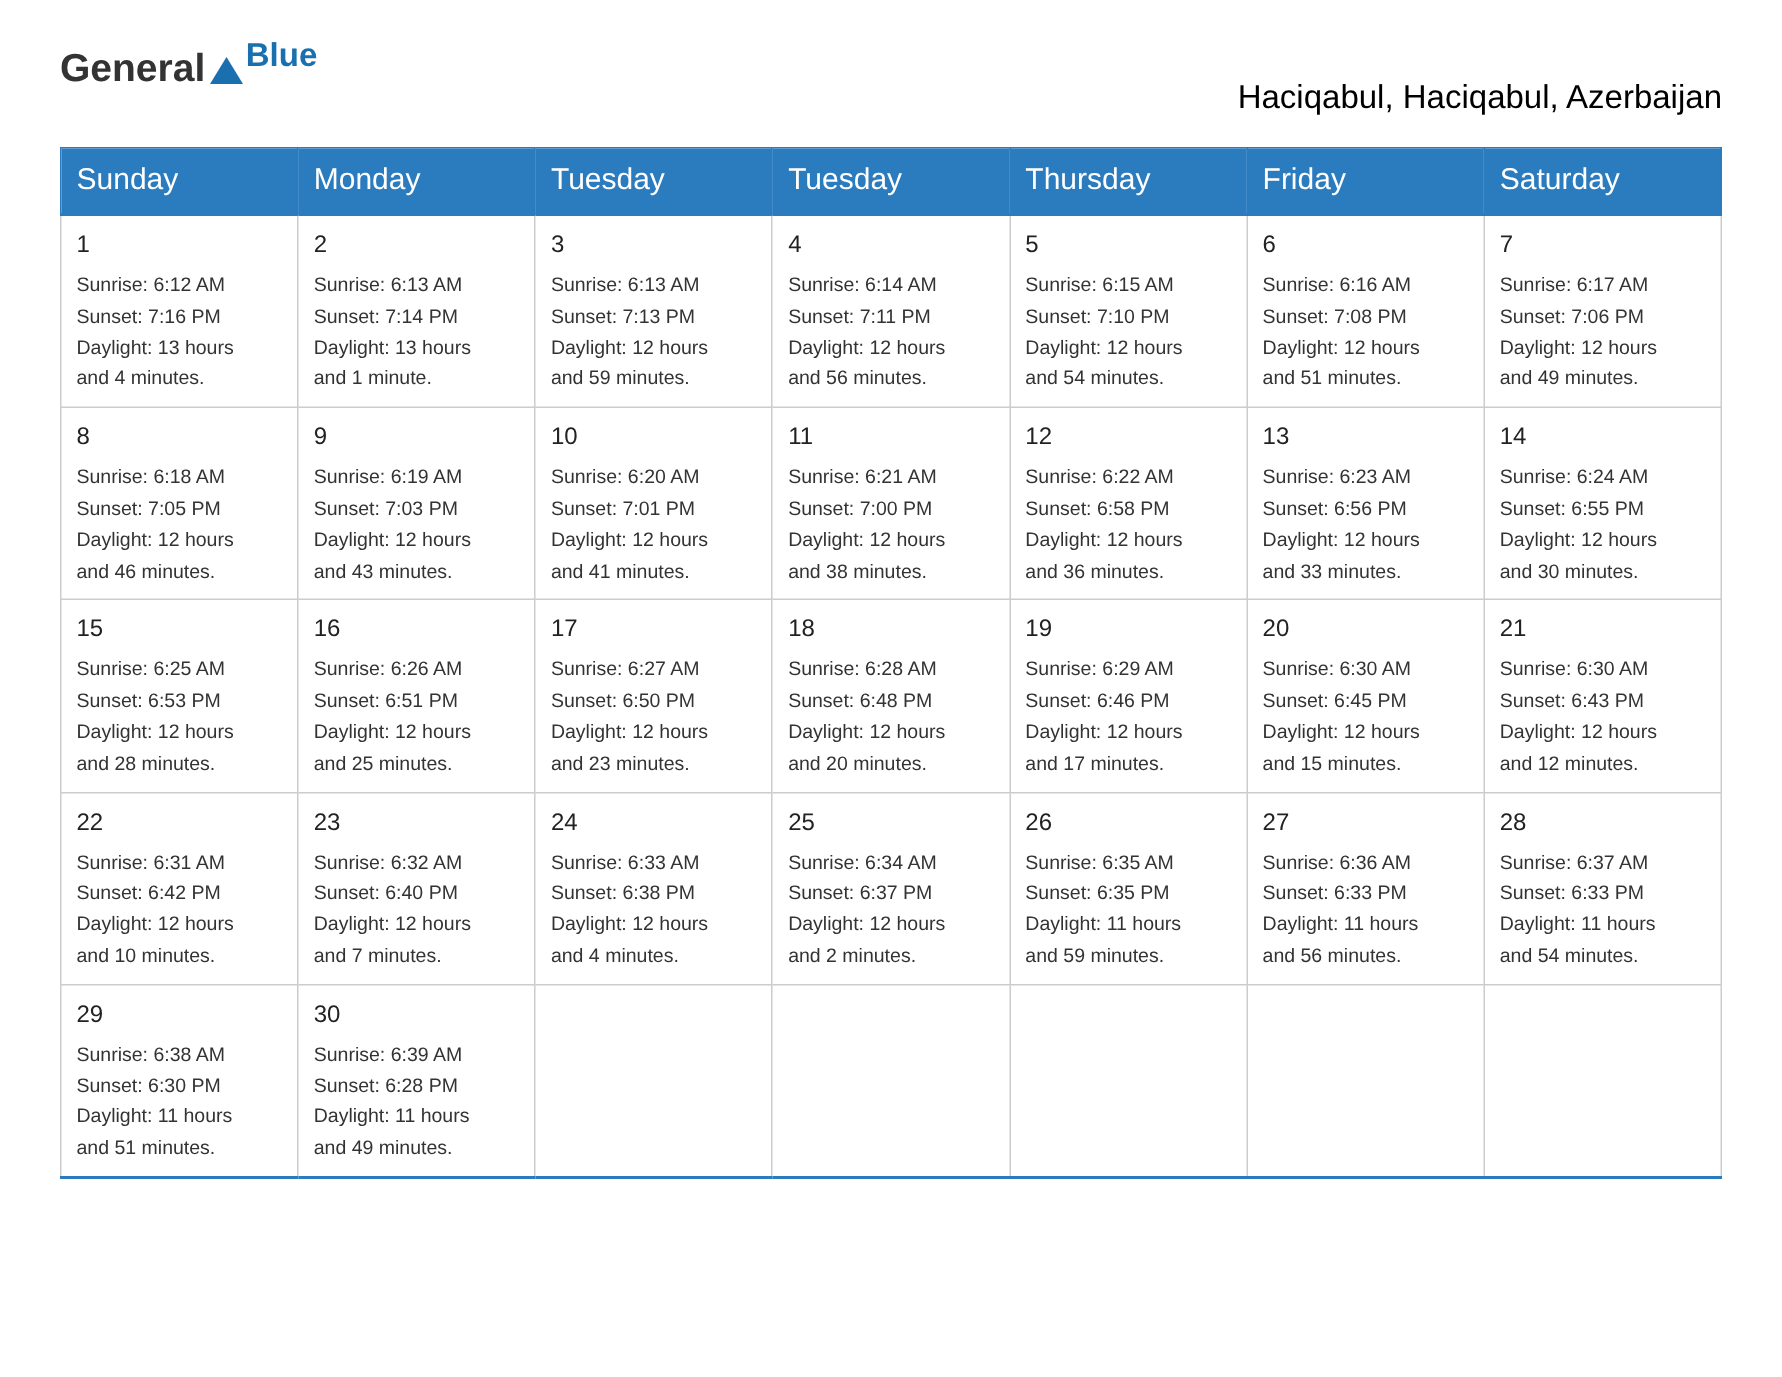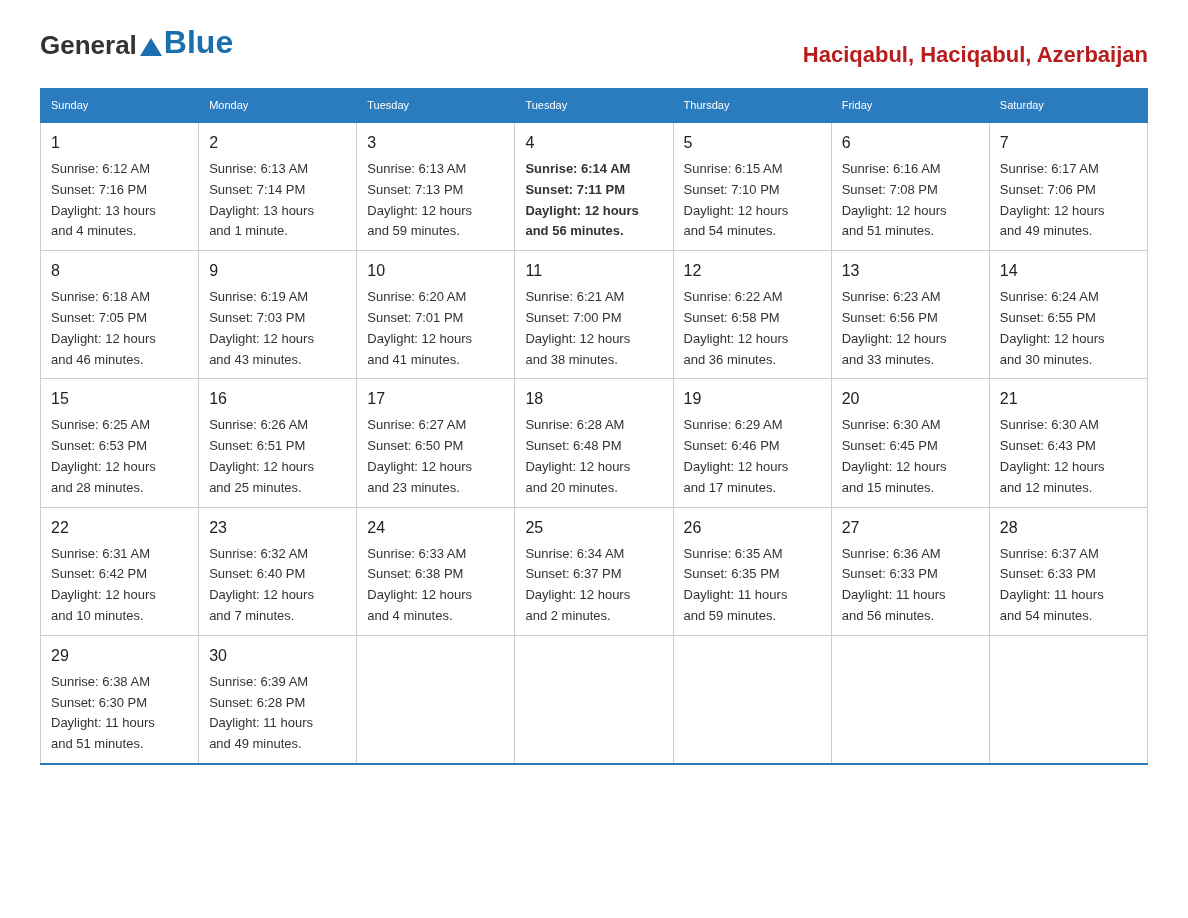--- a/index.html
+++ b/index.html
@@ -15,48 +15,47 @@
       justify-content: space-between;
       align-items: flex-start;
       margin-bottom: 20px;
     }
     .logo-text-general {
       font-size: 26px;
       font-weight: bold;
       color: #333;
     }
     .logo-text-blue {
-      font-size: 32px;
+      font-size: 22px;
       font-weight: bold;
       color: #1a6faf;
     }
     .title-area {
       text-align: right;
     }
     .month-title {
       font-size: 52px;
       font-weight: bold;
       color: #222;
       line-height: 1.1;
     }
     .location-title {
       font-size: 22px;
-      color: #b91c1c;
-      margin-top: 12px;
-      font-weight: bold;
+      color: #000000;
+      margin-top: 22px;
     }
     table {
       width: 100%;
       border-collapse: collapse;
       table-layout: fixed;
     }
     thead tr th {
       background-color: #2b7bbf;
       color: #ffffff;
-      font-size: 11px;
+      font-size: 20px;
       font-weight: normal;
       padding: 10px 10px;
       text-align: left;
       border: 1px solid #2b7bbf;
     }
     tbody tr td {
       border: 1px solid #cccccc;
       vertical-align: top;
       padding: 8px 10px;
       font-size: 13.5px;
@@ -129,21 +128,21 @@
 Daylight: 13 hours
 and 4 minutes.</span></td>
         <td><span class="day-num">2</span><span class="day-info" style="white-space: pre-line;">Sunrise: 6:13 AM
 Sunset: 7:14 PM
 Daylight: 13 hours
 and 1 minute.</span></td>
         <td><span class="day-num">3</span><span class="day-info" style="white-space: pre-line;">Sunrise: 6:13 AM
 Sunset: 7:13 PM
 Daylight: 12 hours
 and 59 minutes.</span></td>
-        <td><span class="day-num">4</span><span class="day-info" style="white-space: pre-line; font-weight: bold;">Sunrise: 6:14 AM
+        <td><span class="day-num">4</span><span class="day-info" style="white-space: pre-line;">Sunrise: 6:14 AM
 Sunset: 7:11 PM
 Daylight: 12 hours
 and 56 minutes.</span></td>
         <td><span class="day-num">5</span><span class="day-info" style="white-space: pre-line;">Sunrise: 6:15 AM
 Sunset: 7:10 PM
 Daylight: 12 hours
 and 54 minutes.</span></td>
         <td><span class="day-num">6</span><span class="day-info" style="white-space: pre-line;">Sunrise: 6:16 AM
 Sunset: 7:08 PM
 Daylight: 12 hours

